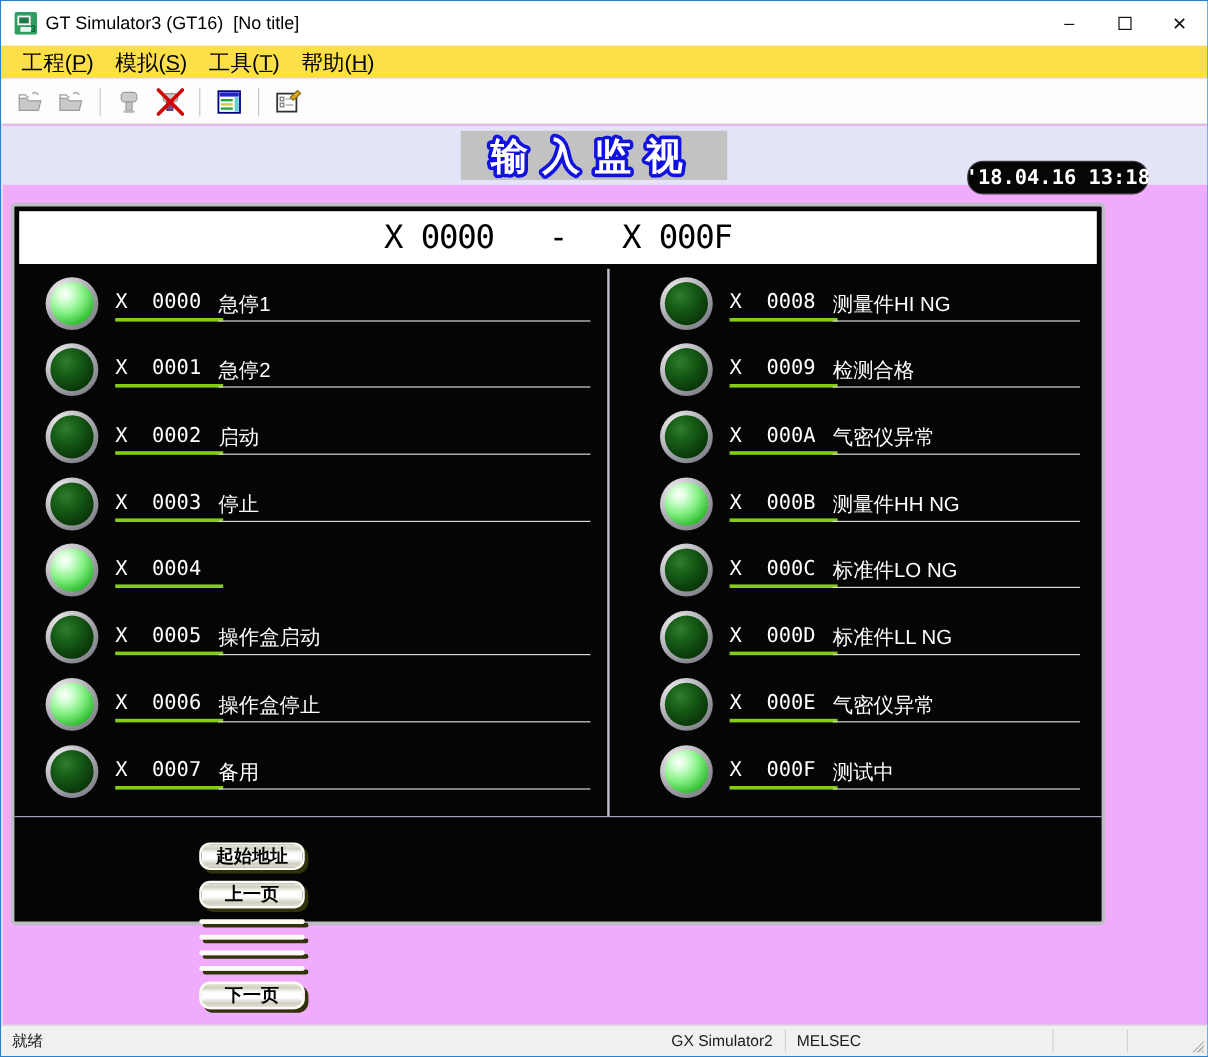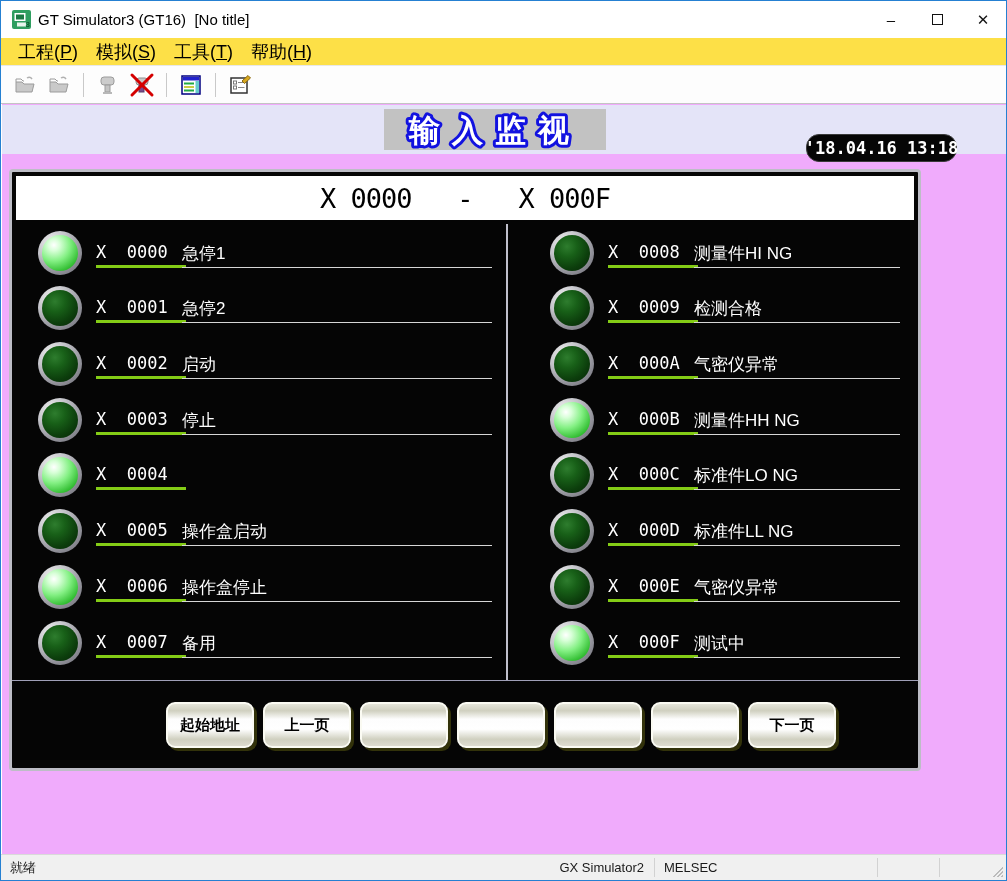--- a/index.html
+++ b/index.html
@@ -102,21 +102,21 @@
   }
   .desc {
     position:absolute; left:166px; right:14px; top:17px; height:26px;
     color:#fff; font-size:17px; white-space:pre;
     border-bottom:1px solid #d6d6d6; padding-bottom:4px;
   }
   .btn-separator { position:absolute; left:0; right:0; top:508px; height:1px; background:#a0a0b8; }
 
   .button-row {
     position:absolute; left:154px; top:530px; height:46px;
-    display:flex; gap:9px;
+    display:flex; gap:9px;flex-direction:column;
   }
   .hmi-btn {
     width:88px; height:46px; border-radius:9px;
     border:2px solid #fbfbf3;
     background:linear-gradient(180deg, #e6e6da 0%, #d0d0c0 16%, #fdfdfd 36%, #ffffff 60%, #d0d0c0 84%, #dedcd0 100%);
     box-shadow:3px 3px 0 #32320a;
     display:flex; align-items:center; justify-content:center;
     font-size:15px; font-weight:bold; color:#000; cursor:pointer; white-space:pre;
   }
 

